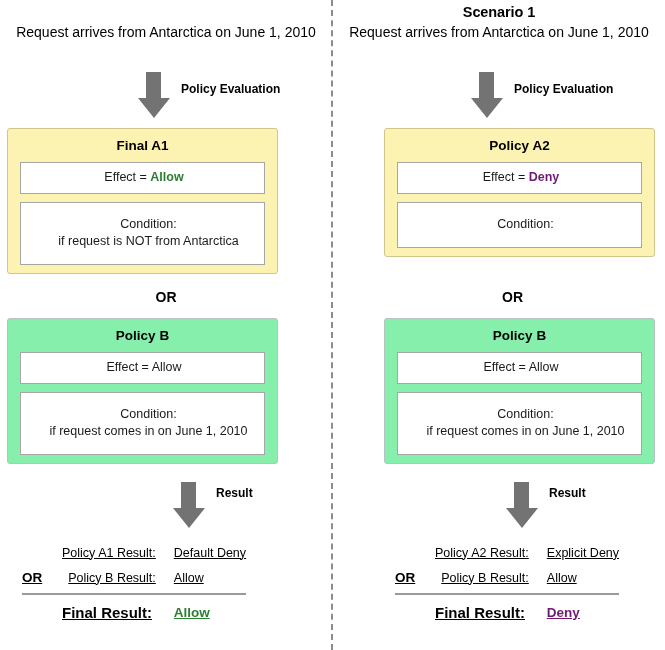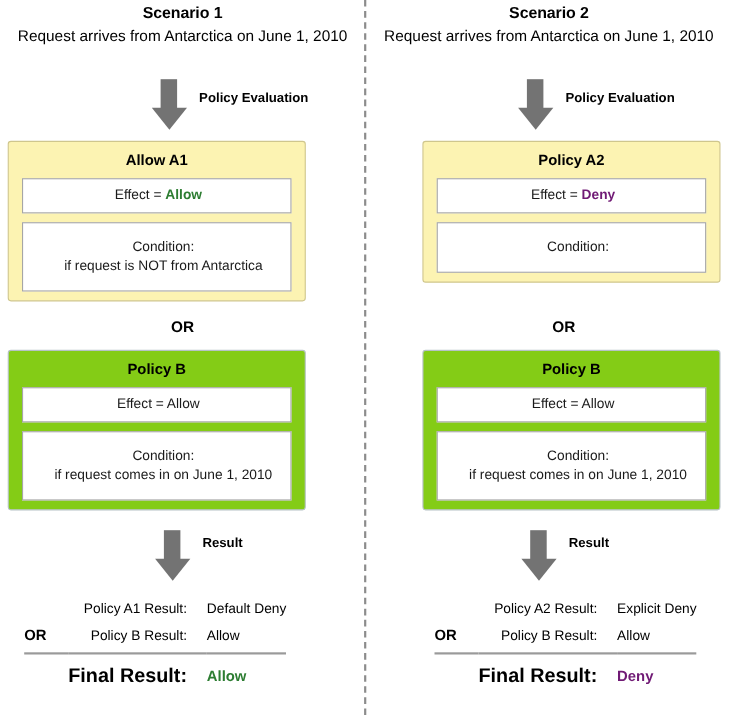--- a/index.html
+++ b/index.html
@@ -64,21 +64,21 @@
   }
 
   
   .arrow-block {
     position: absolute;
     left: 0;
     width: 332px;
     height: 48px;
   }
   .arrow-block.eval   { top: 72px; }
-  .arrow-block.result { top: 482px; }
+  .arrow-block.result { top: 482px; margin-left: 32px; }
 
   .arrow {
     position: absolute;
     left: 131px;
     top: 0;
     width: 46px;
     height: 46px;
   }
   .arrow .shaft {
     position: absolute;
@@ -111,21 +111,21 @@
 
   
   .policy-box {
     position: absolute;
     box-sizing: border-box;
     border: 1px solid #b6c2c6;
     border-radius: 3px;
     padding: 0;
   }
   .policy-box.yellow { background: #fcf3b2; border-color: #cfc68d; }
-  .policy-box.blue   { background: #84cc16; border-color: #b6c2c6; }
+  .policy-box.blue   { background: #86efac; border-color: #b6c2c6; }
 
   .policy-title {
     text-align: center;
     font-size: 13.5px;
     font-weight: bold;
     margin: 9px 0 9px 0;
   }
   .sub-box {
     box-sizing: border-box;
     background: #ffffff;
@@ -173,20 +173,21 @@
   .column.left  .result-table { left: 22px; }
   .column.right .result-table { left: 62px; }
 
   .result-table table {
     border-collapse: collapse;
   }
   .result-table td {
     padding: 0;
     vertical-align: middle;
     white-space: nowrap;
+    text-decoration: underline;
   }
   .rt-or {
     font-size: 13.5px;
     font-weight: bold;
     text-align: left;
     width: 36px;
     padding-right: 4px !important;
   }
   .rt-label {
     text-align: right;
@@ -200,52 +201,51 @@
   .rt-rule td {
     border-bottom: 2px solid #9a9a9a;
     height: 3px;
     padding: 0;
   }
   .rt-final-label {
     font-weight: bold;
     text-align: left;
     padding-right: 18px !important;
     padding-top: 9px !important;
-    font-size: 18px;
+    font-size: 15px;
   }
   .rt-final-value {
     font-weight: bold;
     text-align: left;
     padding-top: 9px !important;
     font-size: 13.5px;
   }
 </style>
 </head>
 <body>
 
 <div class="diagram">
 
   <div class="divider"></div>
 
   <div class="column left">
 
-    <div class="scenario-title">Scenario 1</div>
 
     <div class="scenario-subtitle">Request arrives from Antarctica on June 1, 2010</div>
 
     <div class="arrow-block eval">
       <div class="arrow">
         <div class="shaft"></div>
           <div class="head"></div>
       </div>
       <div class="arrow-label">Policy Evaluation</div>
     </div>
 
     <div class="policy-box yellow box-a">
-      <div class="policy-title">Allow A1</div>
+      <div class="policy-title">Final A1</div>
       <div class="sub-box effect">
         <span>Effect = </span><span class="allow-text">Allow</span>
       </div>
       <div class="sub-box condition">
         <div>Condition:</div>
         <div>if request is NOT from Antarctica</div>
       </div>
     </div>
 
     <div class="or-separator">OR</div>
@@ -292,21 +292,21 @@
           <td class="rt-final-label">Final Result:</td>
           <td class="rt-final-value allow-text">Allow</td>
         </tr>
       </tbody>
         </table>
     </div>
   </div>
 
   <div class="column right">
 
-    <div class="scenario-title">Scenario 2</div>
+    <div class="scenario-title">Scenario 1</div>
 
     <div class="scenario-subtitle">Request arrives from Antarctica on June 1, 2010</div>
 
     <div class="arrow-block eval">
       <div class="arrow">
         <div class="shaft"></div>
           <div class="head"></div>
       </div>
       <div class="arrow-label">Policy Evaluation</div>
     </div>

